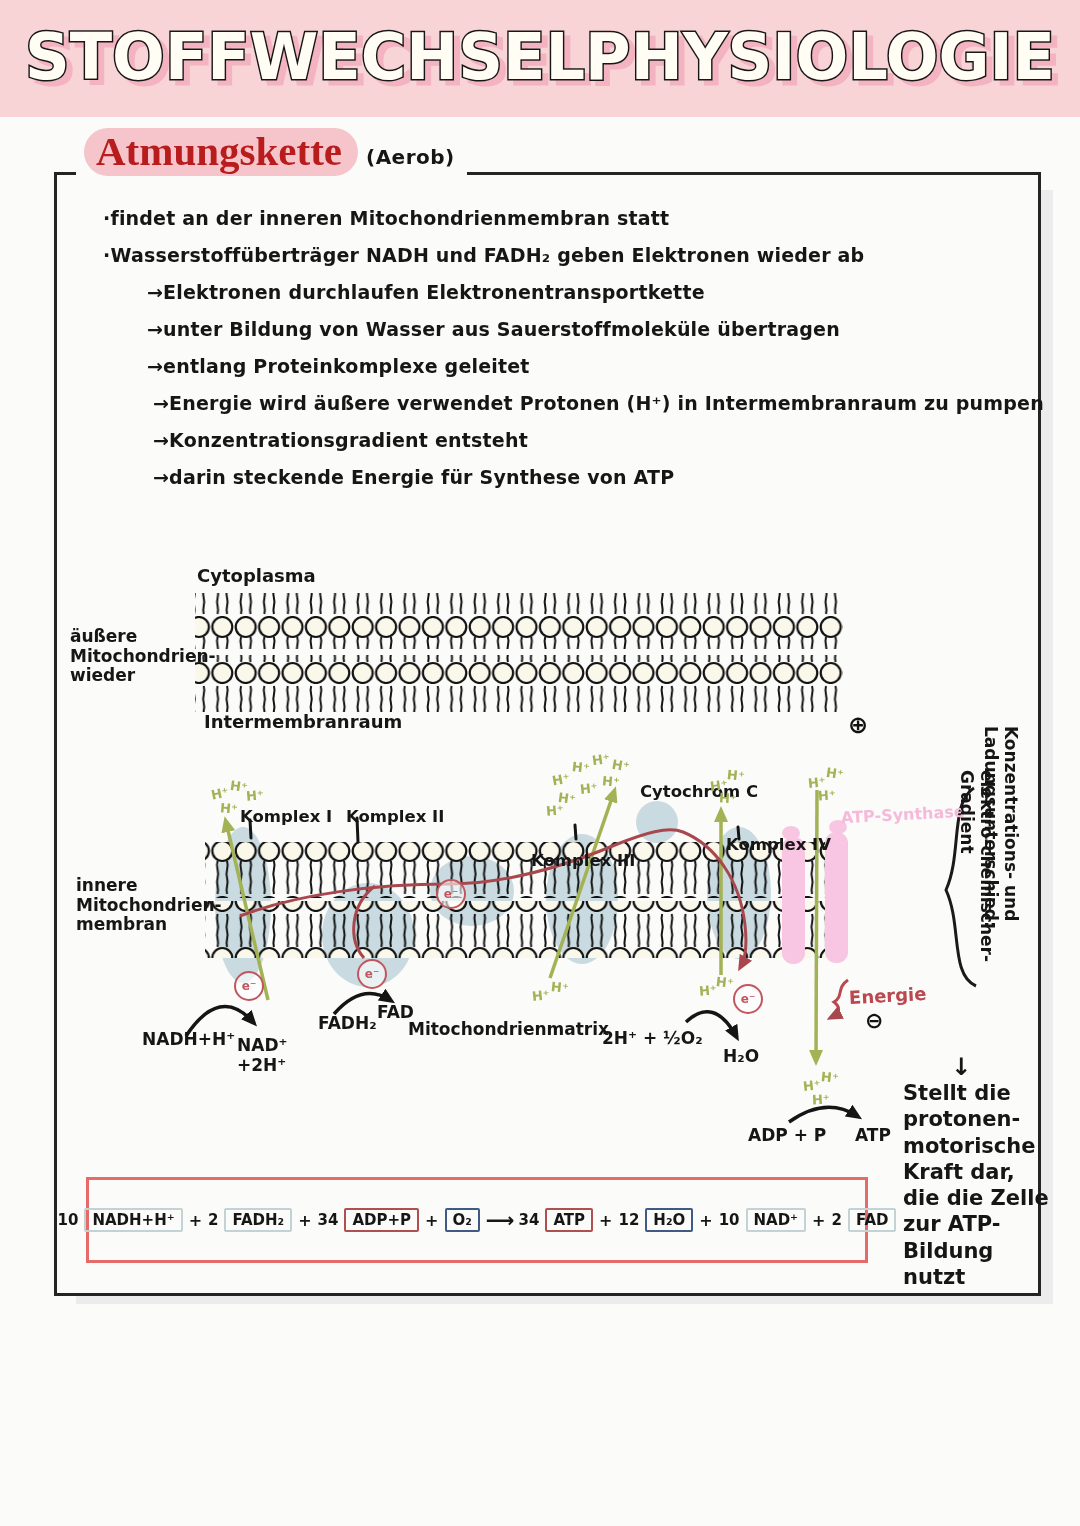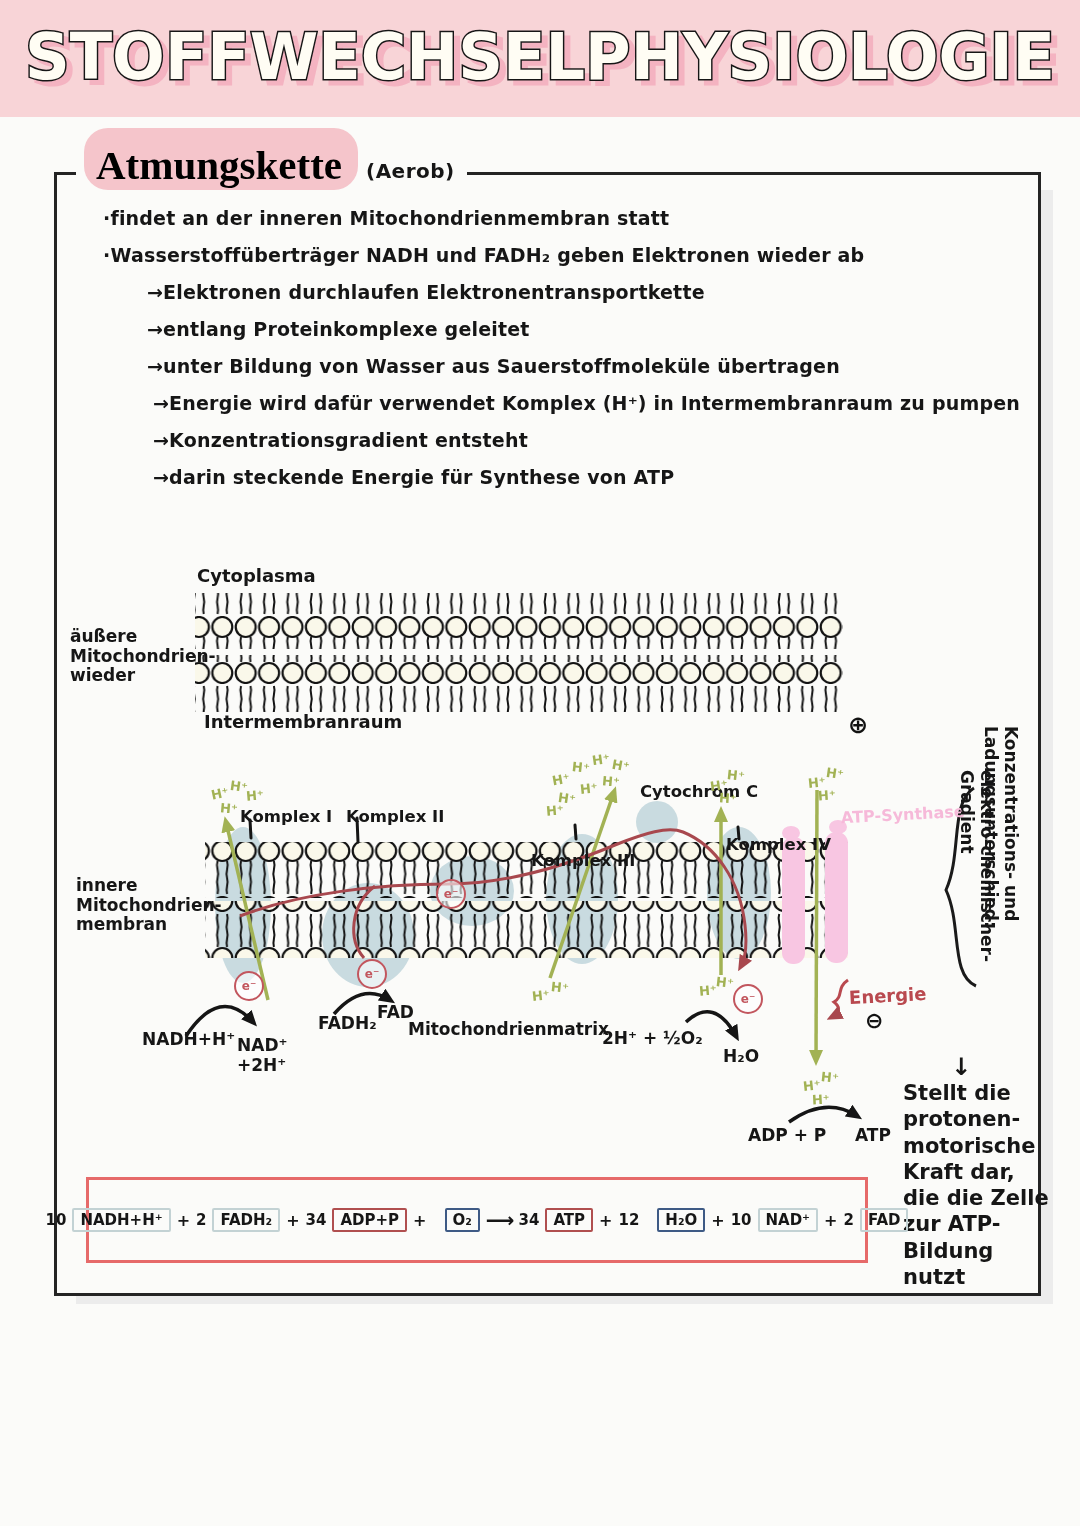--- a/index.html
+++ b/index.html
@@ -7,21 +7,21 @@
     width:1080px;height:1526px;position:relative;overflow:hidden;
     background:#fbfbf9;font-family:"DejaVu Sans",sans-serif;color:#161616;
   }
   
   .banner{position:absolute;left:0;top:0;width:1080px;height:117px;background:#f8d4d7;}
   .banner svg{display:block;}
   
   .heading{position:absolute;left:76px;top:128px;z-index:6;background:#fbfbf9;
     padding:0 12px 4px 8px;display:flex;align-items:flex-end;gap:8px;}
   .heading .pill{font-family:"Liberation Serif",serif;font-weight:bold;font-size:41px;
-    line-height:1.05;color:#000000;background:#f5c5cb;border-radius:24px;padding:16px 16px 3px 12px;}
+    line-height:1.05;color:#b91c1c;background:#f5c5cb;border-radius:24px;padding:2px 16px 3px 12px;}
   .heading .sub{font-weight:bold;font-size:20px;padding-bottom:7px;letter-spacing:.5px;}
   
   .mainbox{position:absolute;left:54px;top:172px;width:981px;height:1118px;
     border:3px solid #242424;box-shadow:17px 13px 0 -5px #ececec;z-index:1;}
   
   .notes{position:absolute;left:103px;top:207px;width:900px;z-index:4;
     font-size:19px;font-weight:600;letter-spacing:.2px;}
   .notes .ln{margin-bottom:15px;line-height:22px;white-space:nowrap;}
   .ind1{padding-left:44px;}
   .ind2{padding-left:50px;}
@@ -40,21 +40,21 @@
   .energie{color:#b9494f;font-size:18px;transform:rotate(-3deg);}
   .rot90{transform:rotate(90deg);transform-origin:0 0;}
   .note-right{font-size:21px;font-weight:700;line-height:1.25;}
   .darr{font-size:24px;font-weight:bold;}
   
   .eq{position:absolute;left:86px;top:1177px;width:776px;height:80px;z-index:5;
     border:3px solid #e66a6a;display:flex;align-items:center;justify-content:center;
     gap:6px;font-weight:bold;font-size:15px;white-space:nowrap;}
   .eq .bx{border:2.4px solid #c3d2d4;padding:1px 6px;border-radius:2px;}
   .eq .bx.red{border-color:#b04f4f;border-width:2.8px;}
-  .eq .bx.navy{border-color:#3e5a85;border-width:2.8px;margin-left:12px;}
+  .eq .bx.navy{border-color:#3e5a85;border-width:2.8px;}
   .eq .sep{font-size:16px;}
   .eq .arrowsep{font-size:20px;letter-spacing:-2px;}
 </style>
 </head>
 <body>
 
 <div class="banner">
   <svg width="1080" height="117">
     <text x="546" y="84" text-anchor="middle" font-family="DejaVu Sans" font-size="64" font-weight="bold" fill="#f4b3c1" stroke="#f4b3c1" stroke-width="3" paint-order="stroke" textLength="1030" lengthAdjust="spacingAndGlyphs">STOFFWECHSELPHYSIOLOGIE</text>
     <text x="540" y="79" text-anchor="middle" font-family="DejaVu Sans" font-size="64" font-weight="bold" fill="#fffdf4" stroke="#161616" stroke-width="3" paint-order="stroke" textLength="1030" lengthAdjust="spacingAndGlyphs">STOFFWECHSELPHYSIOLOGIE</text>
@@ -65,23 +65,23 @@
   <span class="pill">Atmungskette</span>
   <span class="sub">(Aerob)</span>
 </div>
 
 <div class="mainbox"></div>
 
 <div class="notes">
   <div class="ln">·findet an der inneren Mitochondrienmembran statt</div>
   <div class="ln">·Wasserstoffüberträger NADH und FADH₂ geben Elektronen wieder ab</div>
   <div class="ln ind1">→Elektronen durchlaufen Elektronentransportkette</div>
+  <div class="ln ind1">→unter Bildung von Wasser aus Sauerstoffmoleküle übertragen</div>
   <div class="ln ind1">→entlang Proteinkomplexe geleitet</div>
-  <div class="ln ind1">→unter Bildung von Wasser aus Sauerstoffmoleküle übertragen</div>
-  <div class="ln ind2">→Energie wird dafür verwendet Komplex (H⁺) in Intermembranraum zu pumpen</div>
+  <div class="ln ind2">→Energie wird äußere verwendet Protonen (H⁺) in Intermembranraum zu pumpen</div>
   <div class="ln ind2">→Konzentrationsgradient entsteht</div>
   <div class="ln ind2">→darin steckende Energie für Synthese von ATP</div>
 </div>
 
 <svg id="gfx" width="1080" height="1526">
   <defs>
     <pattern id="lipidTop" x="0" y="0" width="23.4" height="56" patternUnits="userSpaceOnUse">
       <path d="M7,21 c-2.5,8 2.5,10 0,17 c-2,7 2,9 0,16" fill="none" stroke="#121212" stroke-width="2"></path>
       <path d="M16.5,21 c2.5,8 -2.5,10 0,17 c2,7 -2,9 0,16" fill="none" stroke="#121212" stroke-width="2"></path>
       <circle cx="11.7" cy="11" r="10" fill="#faf8ea" stroke="#121212" stroke-width="2.2"></circle>

